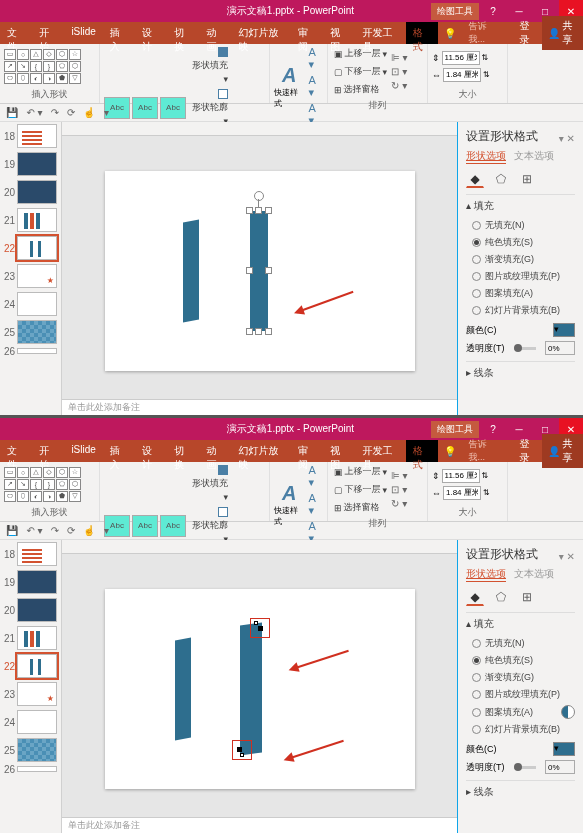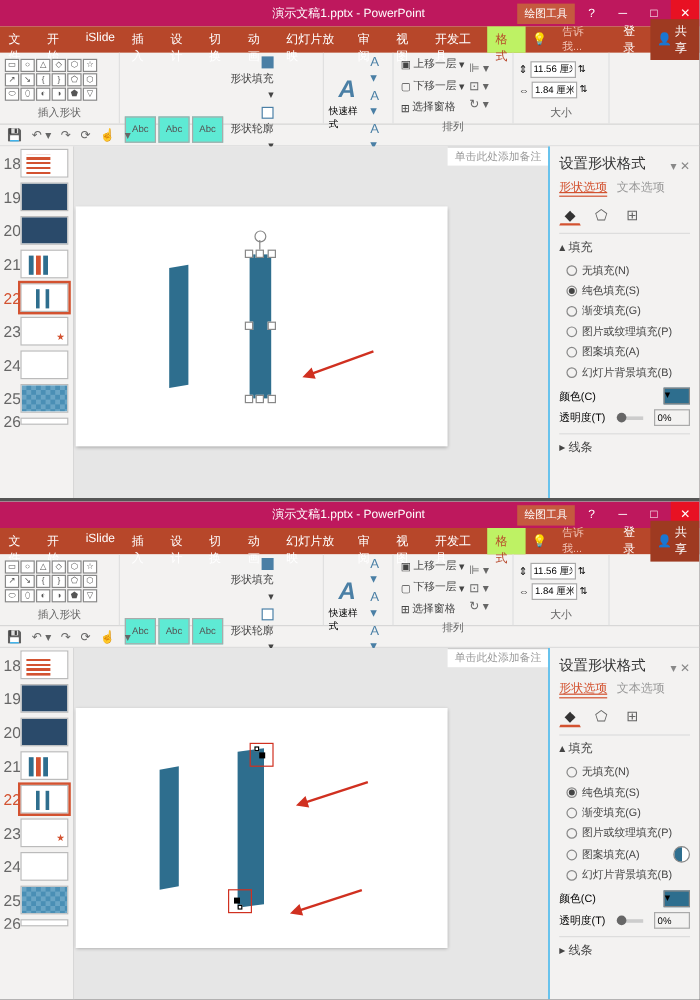--- a/index.html
+++ b/index.html
@@ -8,21 +8,21 @@
   .titlebar { height: 22px; background: #be185d; display: flex; align-items: center; color: #fff; font-size: 10px; }
   .title-left { width: 150px; }
   .title-center { flex: 1; text-align: center; }
   .title-right { display:flex; align-items:center; gap:2px; }
   .ctx-tab { background:#c55a3f; padding:2px 6px; font-size:9px; }
   .light-icon { font-size:10px; padding:0 6px; cursor:pointer; }
   .win-btn { width:24px; height:22px; display:flex; align-items:center; justify-content:center; cursor:pointer; font-size:10px;}
   .win-btn.close { background:#e81123; }
   .menubar { height:22px; background:#b7472a; display:flex; color:#fff; font-size:10px; }
   .menu-item { padding:4px 7px; cursor:pointer; }
-  .menu-item.active { background:#bef264; color:#b7472a; }
+  .menu-item.active { background:#000000; color:#b7472a; }
   .menu-right { margin-left:auto; display:flex; align-items:center; }
   .tell { padding:2px 6px; color:#f0c0b2; font-size:9px; }
   .login { padding:2px 6px;margin-left:10px; }
   .share { background:#9e3a21; padding:3px 6px; display:flex; align-items:center; gap:2px;}
   .ribbon { height:60px; background:#f3f2f1; border-bottom:1px solid #d0d0d0; display:flex; font-size:9px; }
   .group { border-right:1px solid #e0e0e0; padding:2px 4px; display:flex; flex-direction:column; }
   .group-body { flex:1; display:flex; align-items:center; gap:2px; }
   .group-label { text-align:center; color:#666; font-size:9px; padding-top:2px;}
   .shape-gallery { display:grid; grid-template-columns:repeat(6,12px); grid-template-rows:repeat(3,11px); gap:1px; }
   .sg { width:12px; height:11px; border:1px solid #888; font-size:7px; display:flex; align-items:center; justify-content:center; color:#555; background:#fff;}
@@ -32,25 +32,25 @@
   .wordart { display:flex; flex-direction:column; align-items:center; cursor:pointer;}
   .wa-A { font-size:20px; color:#4a7fa5; font-weight:bold; font-style:italic;}
   .small-A { font-size:11px; color:#4a7fa5; }
   .arrange-opt { font-size:9px; color:#444; padding:1px 2px; cursor:pointer; display:flex; align-items:center; gap:2px;}
   .size-row { display:flex; align-items:center; gap:2px; }
   .size-input { width:38px; height:14px; border:1px solid #aaa; font-size:8px; padding:0 2px; }
   .workspace { display:flex; height:calc(100% - 122px); }
   .qat { height:18px; background:#f3f2f1; border-bottom:1px solid #ddd; display:flex; align-items:center; gap:8px; padding:0 6px; font-size:10px; color:#666;}
   .thumbs { width:62px; background:#f3f2f1; overflow:hidden; border-right:1px solid #d0d0d0; }
   .thumb { display:flex; align-items:center; gap:2px; padding:2px 3px; }
-  .thumb-num { font-size:13px; color:#666; width:12px; text-align:right;}
+  .thumb-num { font-size:10px; color:#666; width:12px; text-align:right;}
   .thumb-img { width:40px; height:24px; background:#fff; border:1px solid #bbb; position:relative; overflow:hidden;}
   .thumb.sel .thumb-img { outline:2px solid #d35230; }
   .thumb.sel .thumb-num { color:#d35230; }
-  .canvas-area { flex:1; background:#e6e6e6; display:flex; }
+  .canvas-area { flex:1; background:#e6e6e6; display:flex; flex-direction:column; }
   .canvas-scroll { flex:1; display:flex; align-items:center; justify-content:center; position:relative;}
   .slide { width:310px; height:200px; background:#fff; box-shadow:0 1px 3px rgba(0,0,0,.3); position:relative; margin-top:6px;}
   .notes { height:16px; background:#fff; border-top:1px solid #ccc; font-size:9px; color:#999; padding:1px 6px;}
   .ruler-h { height:14px; background:#f3f2f1; border-bottom:1px solid #ccc;}
   .format-pane { width:126px; background:#f3f2f1; border-left:1px solid #0ea5e9; padding:6px 8px; font-size:10px; }
   .fp-title { font-size:12px; color:#333; margin-bottom:4px;}
   .fp-tabs { display:flex; gap:8px; font-size:10px; margin-bottom:6px;}
   .fp-tab { color:#999; cursor:pointer;}
   .fp-tab.active { color:#d35230; border-bottom:1px solid #d35230;text-decoration:underline;}
   .fp-icons { display:flex; gap:8px; margin-bottom:6px;}

